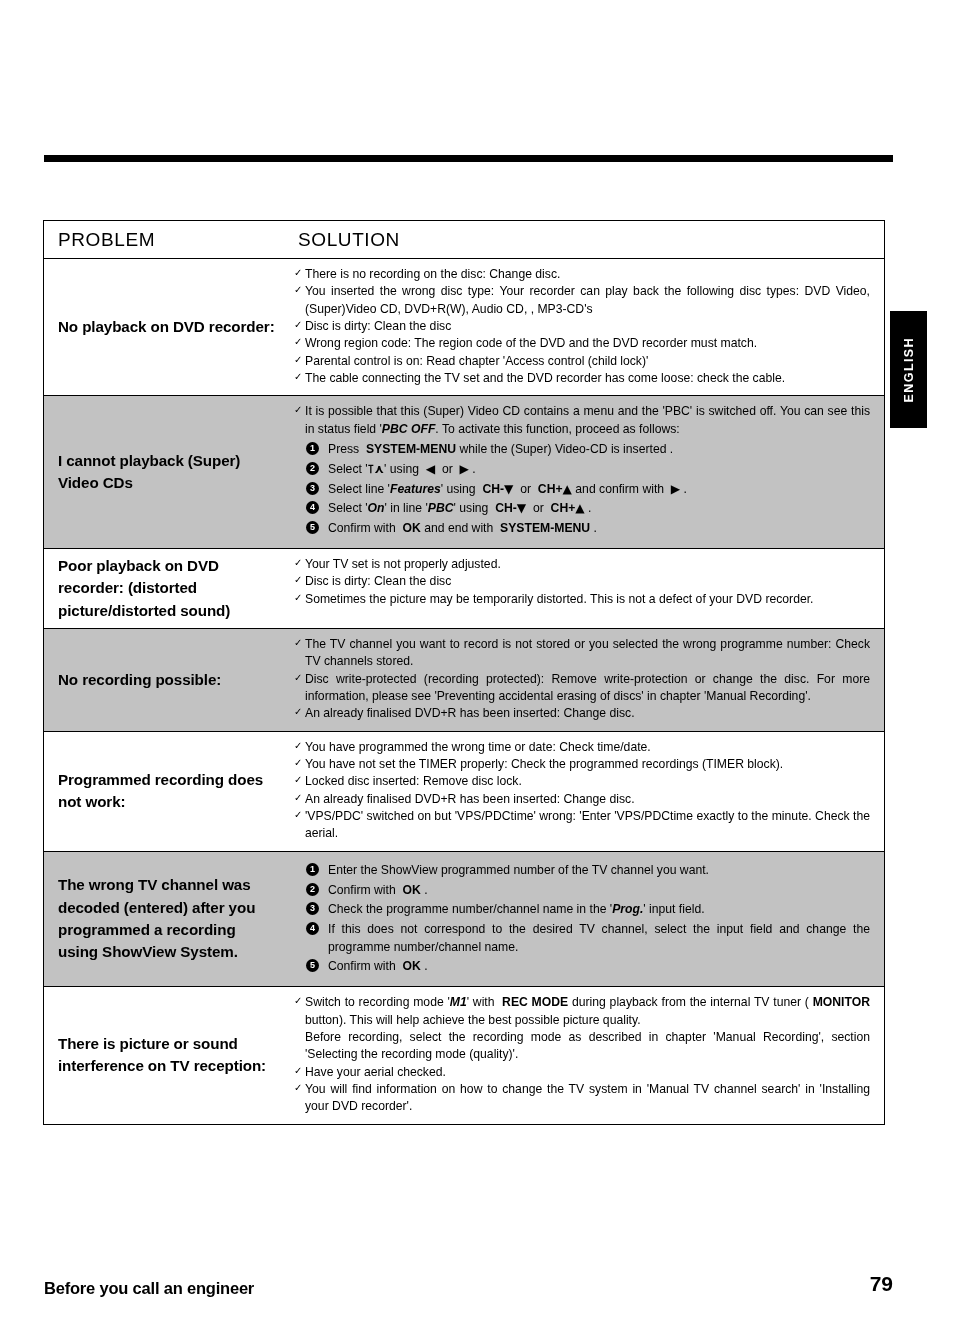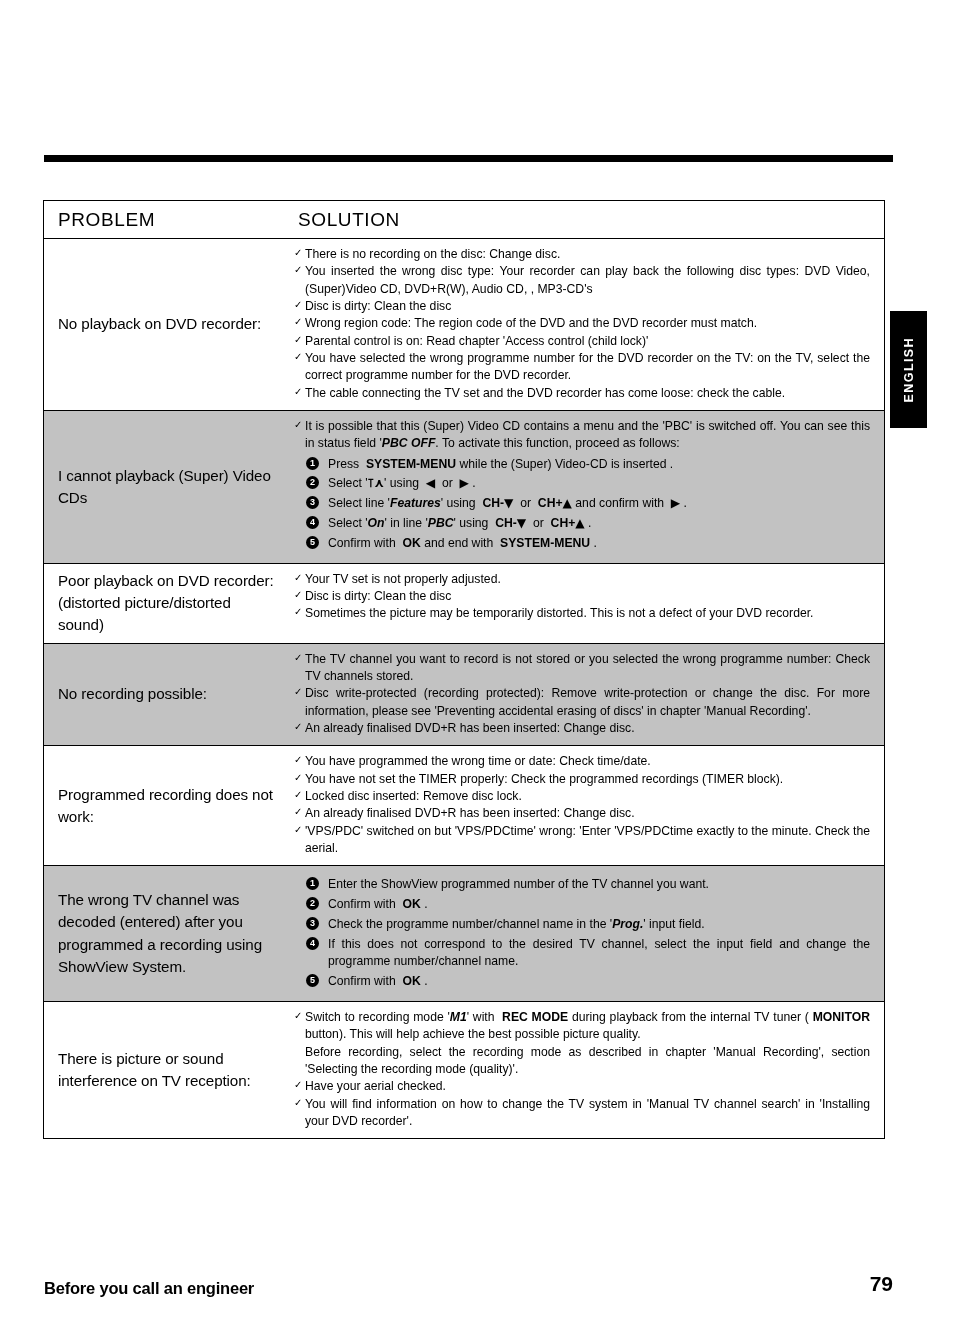--- a/index.html
+++ b/index.html
@@ -45,21 +45,21 @@
     font-size: 12.5px;
     font-weight: bold;
     letter-spacing: 1.4px;
     font-family: "Liberation Sans", sans-serif;
   }
 
   
   .table {
     position: absolute;
     left: 43px;
-    top: 200px;
+    top: 220px;
     width: 842px;
     border: 1.6px solid #000000;
     box-sizing: border-box;
   }
   .thead {
     display: flex;
     border-bottom: 1.6px solid #000000;
     height: 38px;
     box-sizing: border-box;
   }
@@ -91,21 +91,21 @@
   .row:last-child { border-bottom: none; }
   .row.shaded { background: #c2c2c2; }
 
   .cell-problem {
     width: 240px;
     box-sizing: border-box;
     padding: 6px 8px 6px 14px;
     display: flex;
     align-items: center;
     font-size: 15.2px;
-    font-weight: normal;
+    font-weight: bold;
     line-height: 1.47;
     letter-spacing: -0.1px;
   }
   .cell-solution {
     flex: 1;
     box-sizing: border-box;
     padding: 7px 14px 8px 10px;
     font-size: 12.2px;
     line-height: 1.42;
   }
@@ -198,21 +198,20 @@
   </div>
 
   <div class="row">
     <div class="cell-problem">No playback on DVD recorder:</div>
     <div class="cell-solution">
       <div class="chk-item nojust">There is no recording on the disc: Change disc.</div>
       <div class="chk-item">You inserted the wrong disc type: Your recorder can play back the following disc types: DVD Video, (Super)Video CD, DVD+R(W), Audio CD, , MP3-CD's</div>
       <div class="chk-item nojust">Disc is dirty: Clean the disc</div>
       <div class="chk-item nojust">Wrong region code: The region code of the DVD and the DVD recorder must match.</div>
       <div class="chk-item nojust">Parental control is on: Read chapter 'Access control (child lock)'</div>
-      <div class="chk-item">You have selected the wrong programme number for the DVD recorder on the TV: on the TV, select the correct programme number for the DVD recorder.</div>
       <div class="chk-item nojust">The cable connecting the TV set and the DVD recorder has come loose: check the cable.</div>
     </div>
   </div>
 
   <div class="row shaded">
     <div class="cell-problem">I cannot playback (Super) Video CDs</div>
     <div class="cell-solution">
       <div class="chk-item">It is possible that this (Super) Video CD contains a menu and the 'PBC' is switched off. You can see this in status field '<i class="bi">PBC OFF</i>. To activate this function, proceed as follows:</div>
       <div class="steps">
         <div class="step"><span class="step-num">1</span>Press &nbsp;<b class="k">SYSTEM-MENU</b> while the (Super) Video-CD is inserted .</div>

